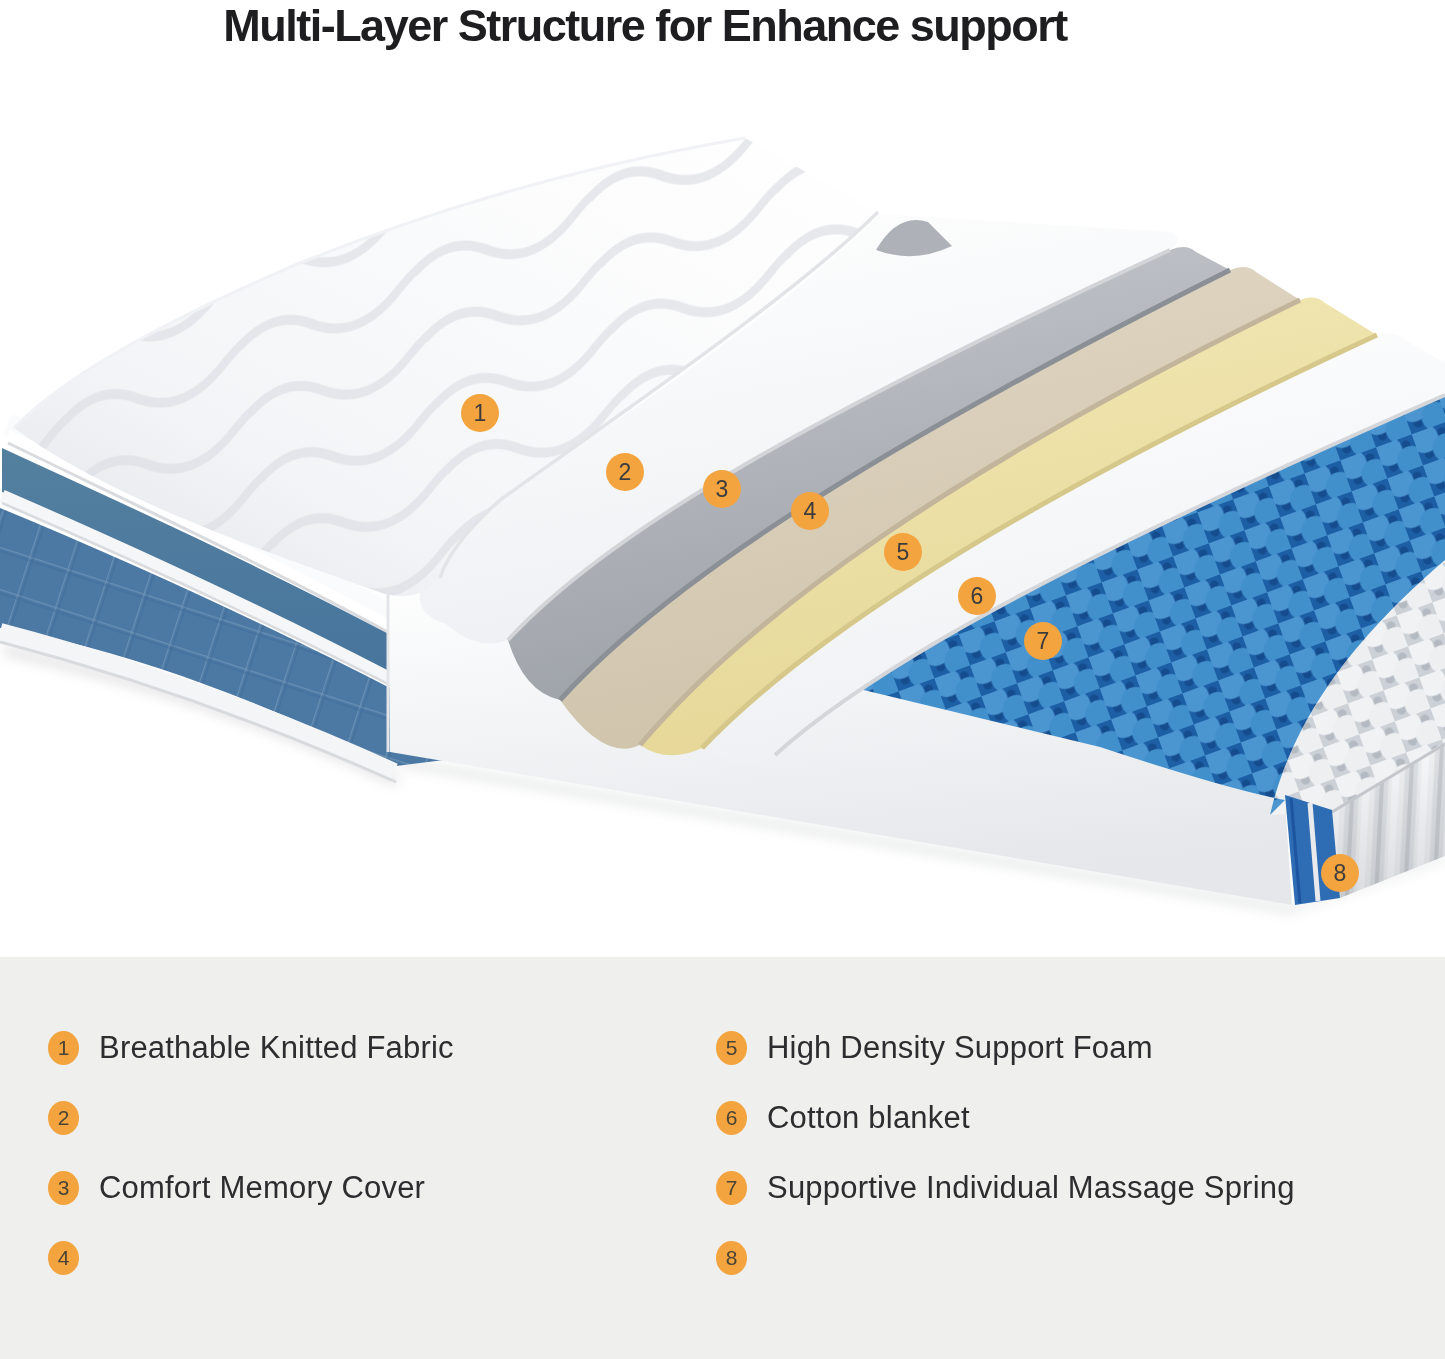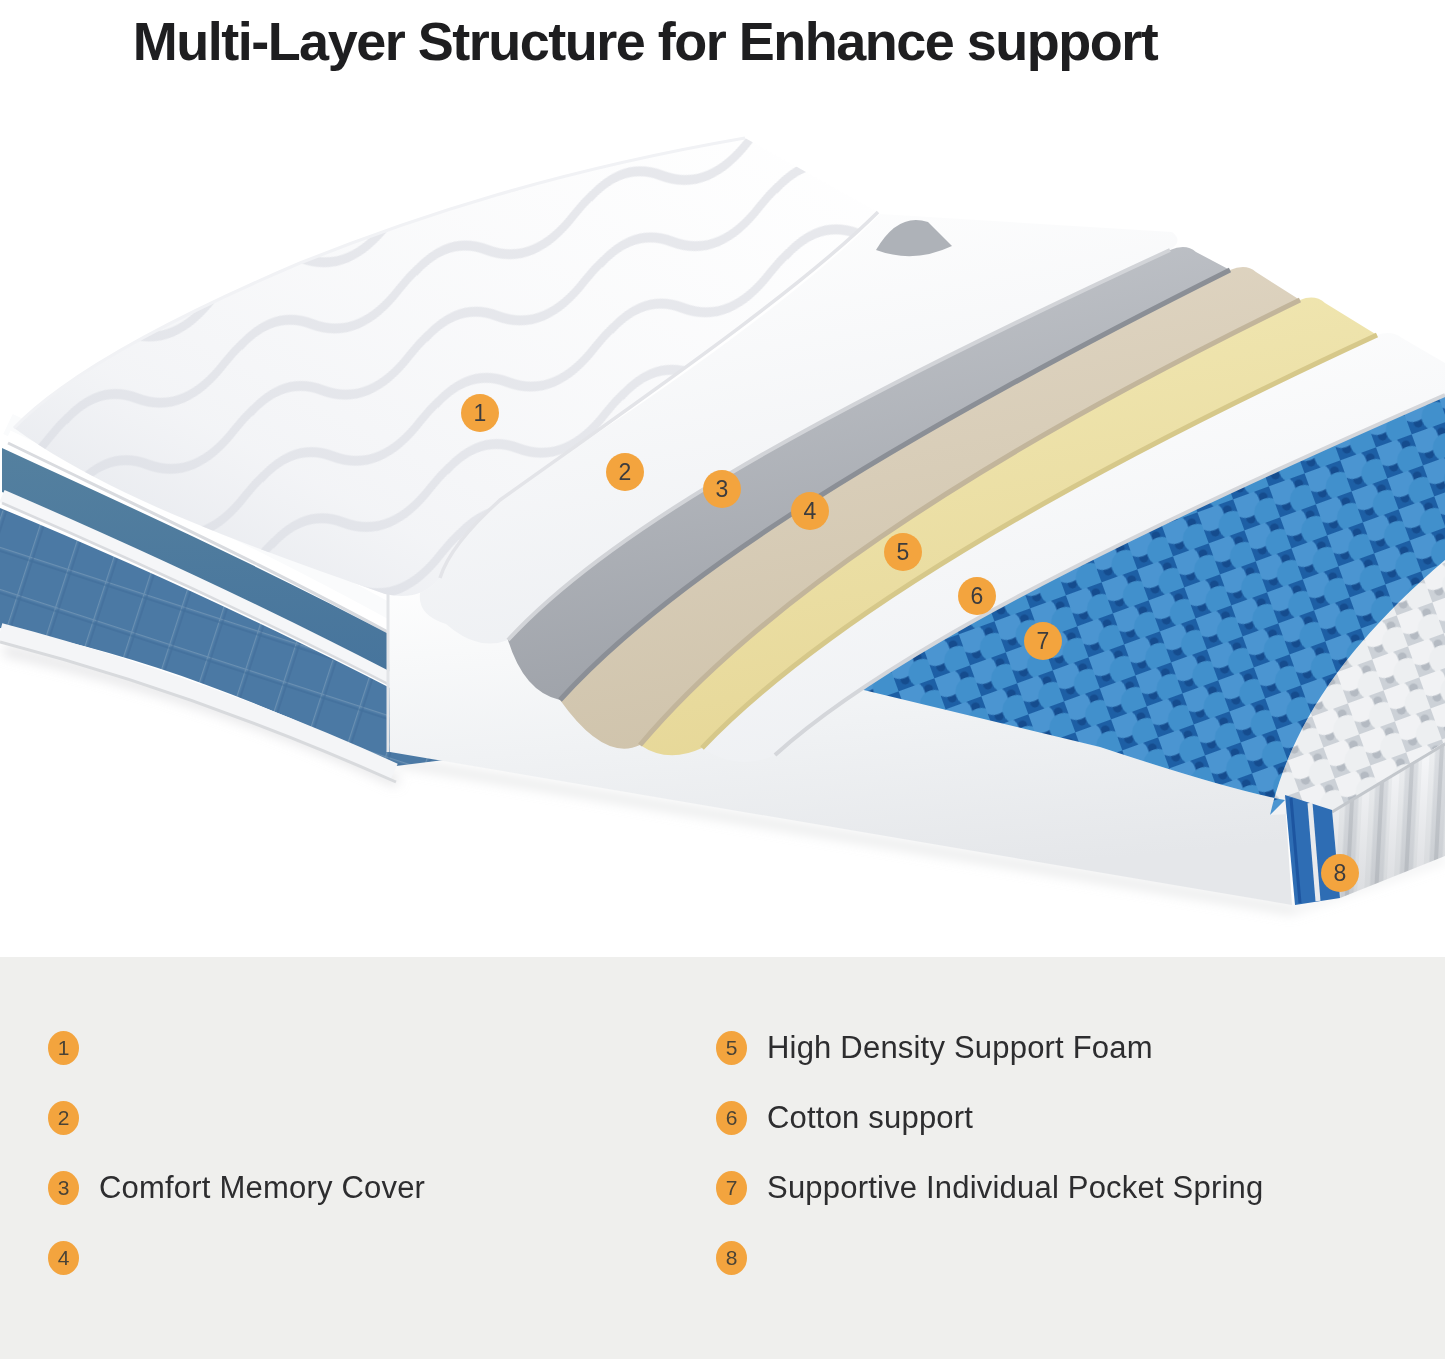--- a/index.html
+++ b/index.html
@@ -8,22 +8,22 @@
     --foam-blue:#2E6DB4;
     --legend-bg:#EFEFED;
     --text-dark:#1E1E20;
     --legend-text:#2D2D2F;
     --badge-text:#3C3C3E;
   }
   *{margin:0;padding:0;box-sizing:border-box;}
   body{width:1445px;height:1359px;background:#ffffff;font-family:"Liberation Sans",sans-serif;overflow:hidden;}
   .stage{position:relative;width:1445px;height:1359px;background:#ffffff;}
   .page-title{
-    position:absolute;top:10px;left:0;width:1290px;text-align:center;
-    font-size:54px;font-weight:700;letter-spacing:-1.5px;color:var(--text-dark);
+    position:absolute;top:0;left:0;width:1290px;text-align:center;
+    font-size:45px;font-weight:700;letter-spacing:-1.5px;color:var(--text-dark);
   }
   .illustration{position:absolute;top:0;left:0;}
   .legend{
     position:absolute;left:0;top:957px;width:1445px;height:402px;
     background:var(--legend-bg);
     display:grid;grid-template-columns:668px 1fr;
     padding:56px 0 0 48px;
   }
   .legend-col{display:flex;flex-direction:column;}
   .legend-item{display:flex;align-items:center;height:70px;}
@@ -215,43 +215,44 @@
         <circle cx="1340" cy="873" r="19" style="fill:var(--accent-orange)"></circle>
         <text class="badge-num" x="1340" y="881">8</text>
       </g>
     </g>
   </svg>
 
   <div class="legend">
     <div class="legend-col">
       <div class="legend-item">
         <span class="legend-num">1</span>
+        <span class="legend-label">Breathable Knitted Fabric</span>
       </div>
       <div class="legend-item">
         <span class="legend-num">2</span>
       </div>
       <div class="legend-item">
         <span class="legend-num">3</span>
         <span class="legend-label">Comfort Memory Cover</span>
       </div>
       <div class="legend-item">
         <span class="legend-num">4</span>
       </div>
     </div>
     <div class="legend-col">
       <div class="legend-item">
         <span class="legend-num">5</span>
         <span class="legend-label">High Density Support Foam</span>
       </div>
       <div class="legend-item">
         <span class="legend-num">6</span>
-        <span class="legend-label">Cotton support</span>
+        <span class="legend-label">Cotton blanket</span>
       </div>
       <div class="legend-item">
         <span class="legend-num">7</span>
-        <span class="legend-label">Supportive Individual Pocket Spring</span>
+        <span class="legend-label">Supportive Individual Massage Spring</span>
       </div>
       <div class="legend-item">
         <span class="legend-num">8</span>
       </div>
     </div>
   </div>
 </div>
 
 </body></html>

